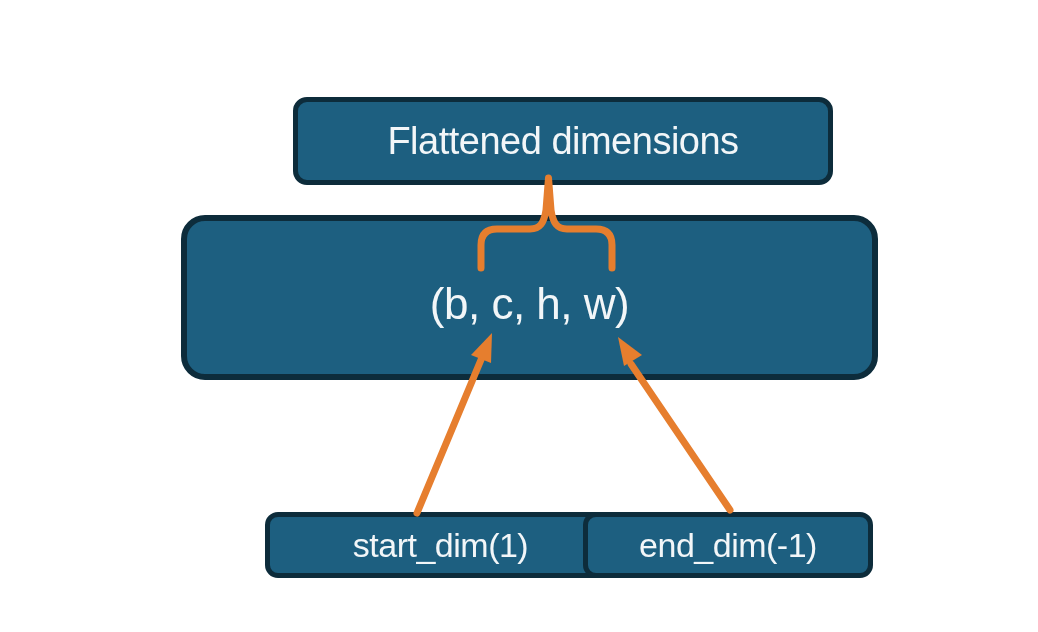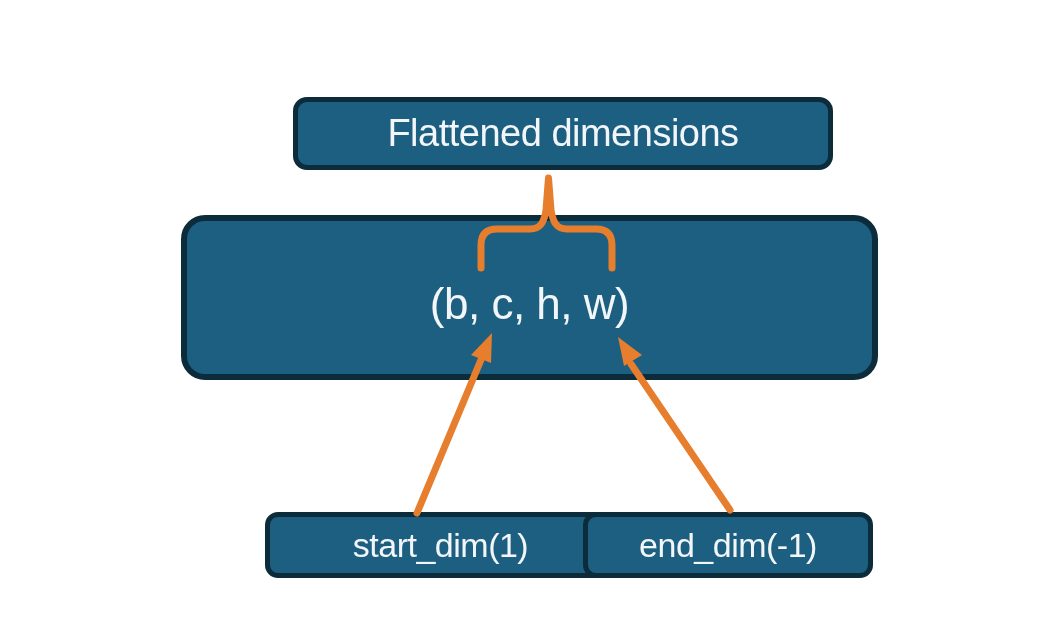--- a/index.html
+++ b/index.html
@@ -29,21 +29,21 @@
     border: 5px solid var(--node-border);
     color: var(--node-text);
     display: flex;
     align-items: center;
     justify-content: center;
     white-space: nowrap;
     letter-spacing: -0.5px;
   }
   .node--title {
     left: 293px; top: 97px;
-    width: 540px; height: 73px;
+    width: 540px; height: 88px;
     border-radius: 14px;
     font-size: 38px;
   }
   .node--tensor {
     left: 181px; top: 215px;
     width: 697px; height: 165px;
     border-width: 6px;
     border-radius: 24px;
     font-size: 44px;
   }

